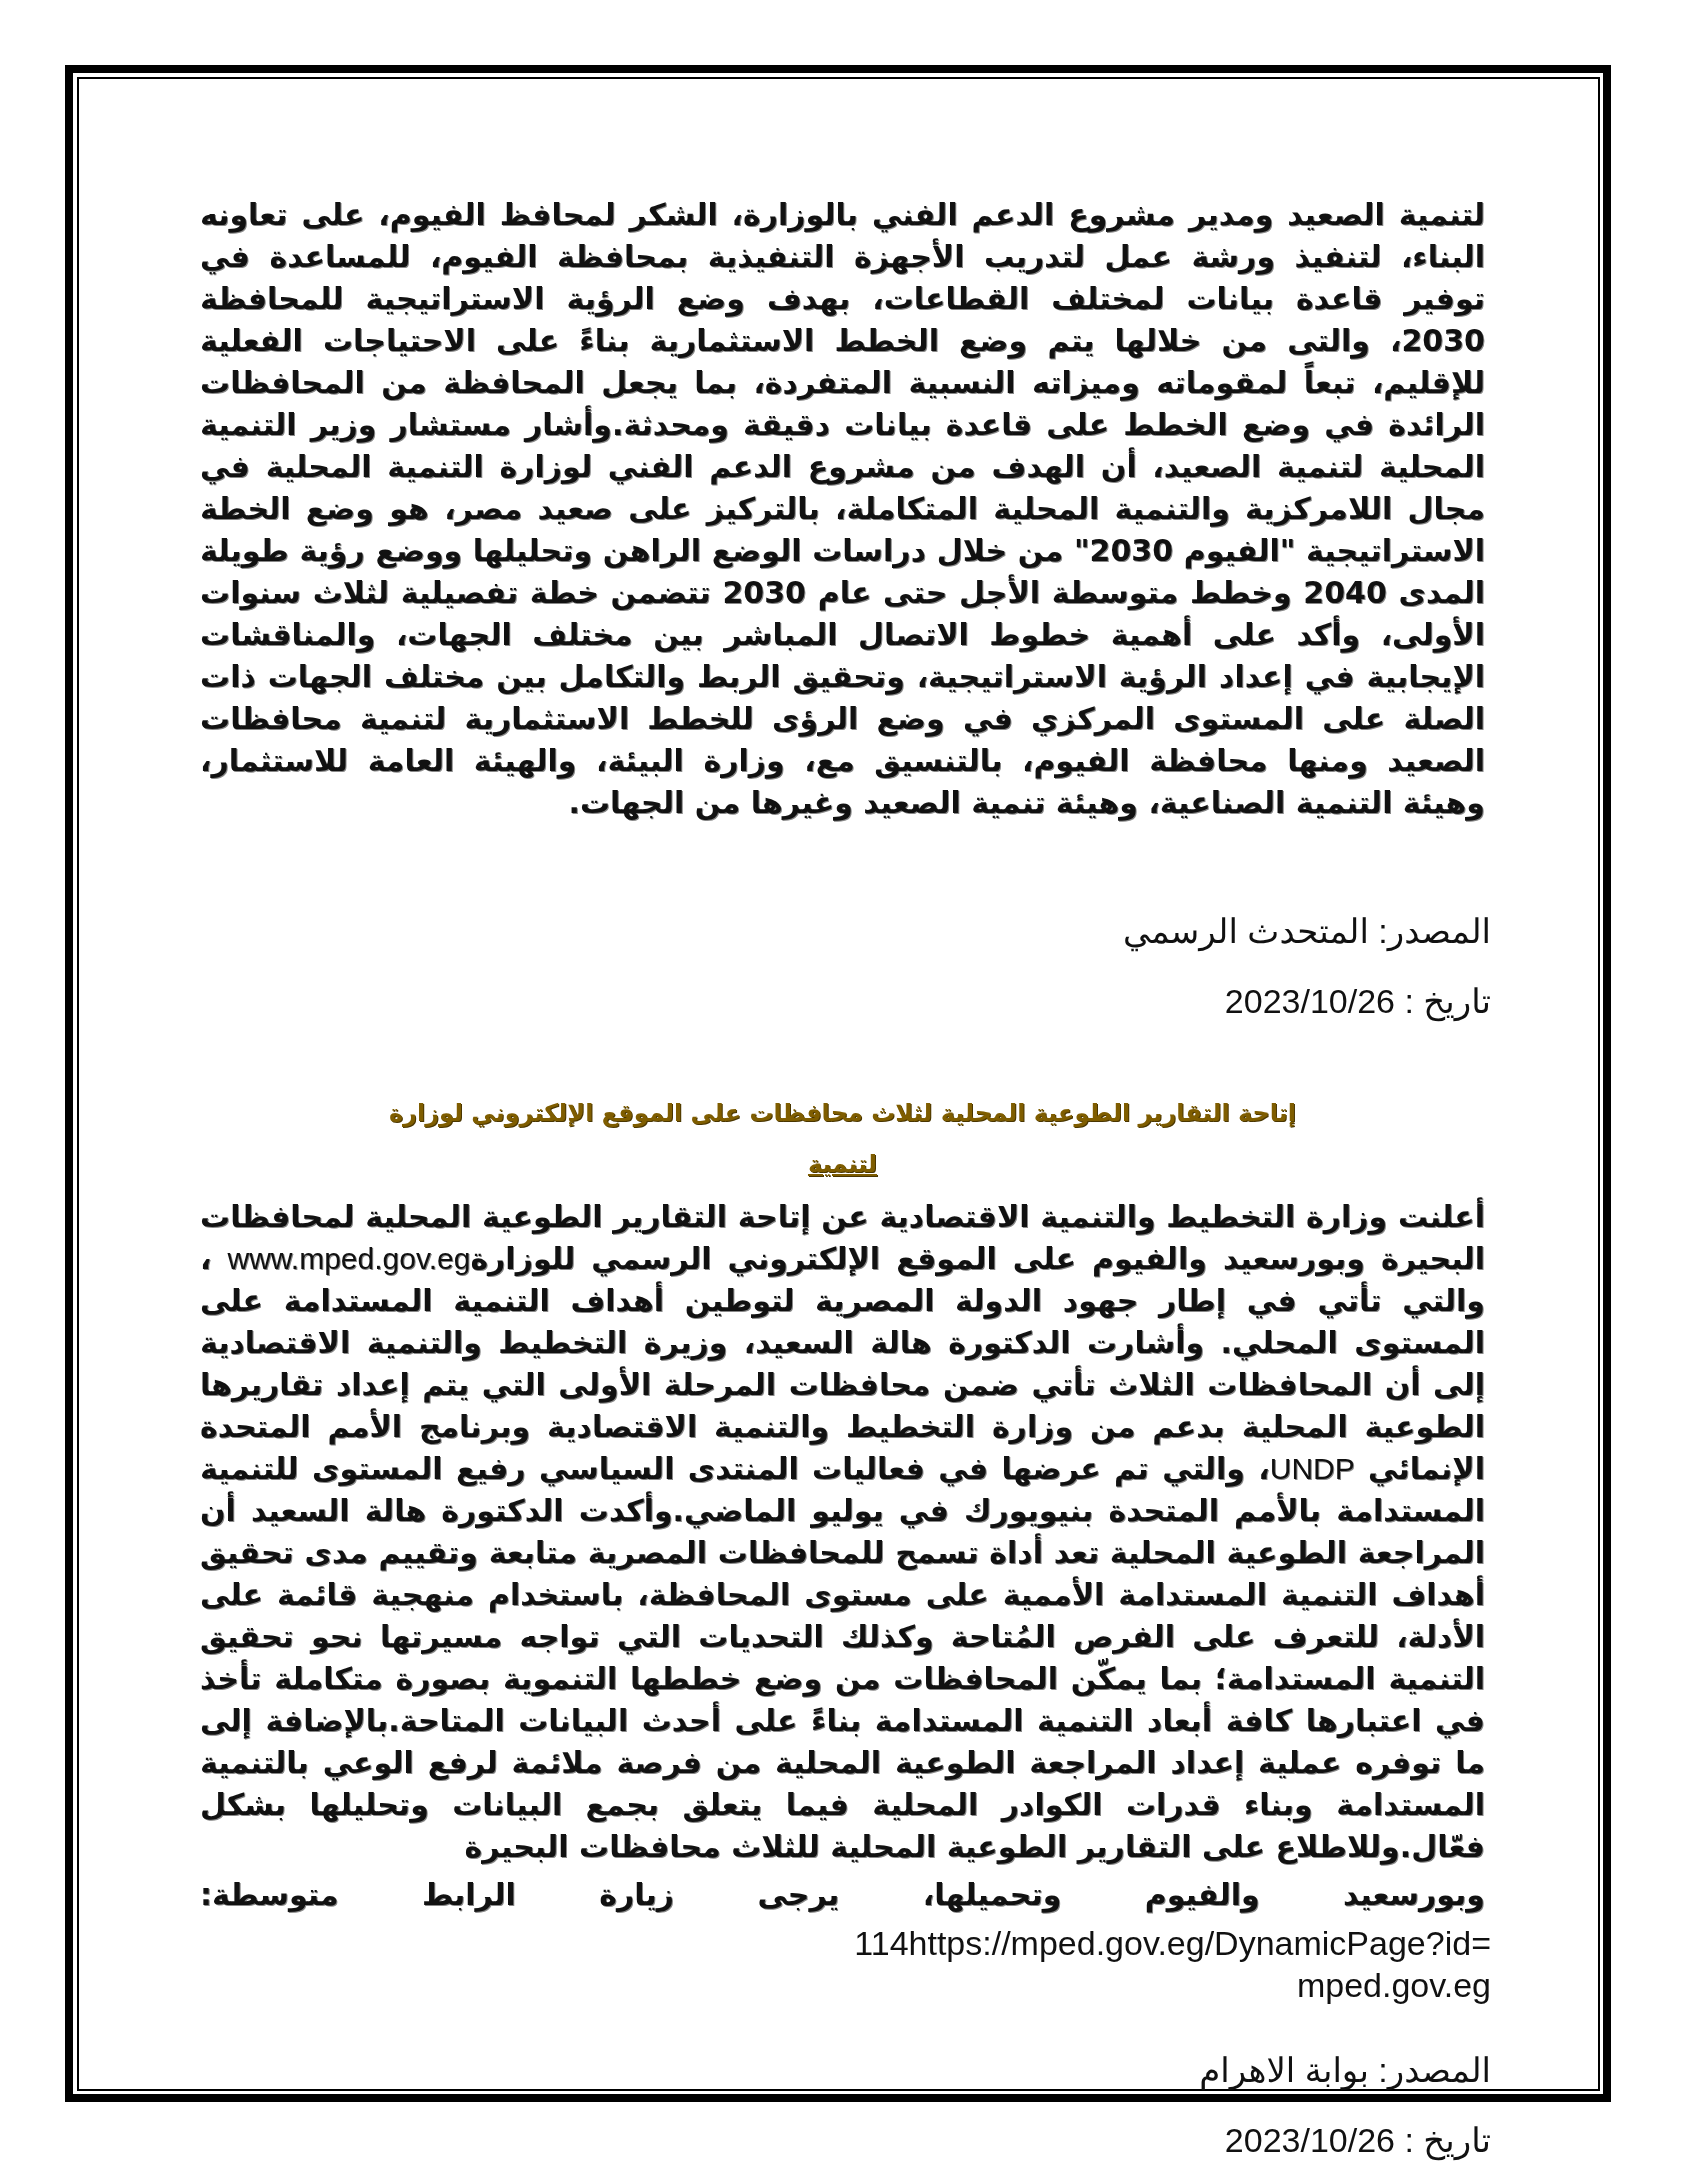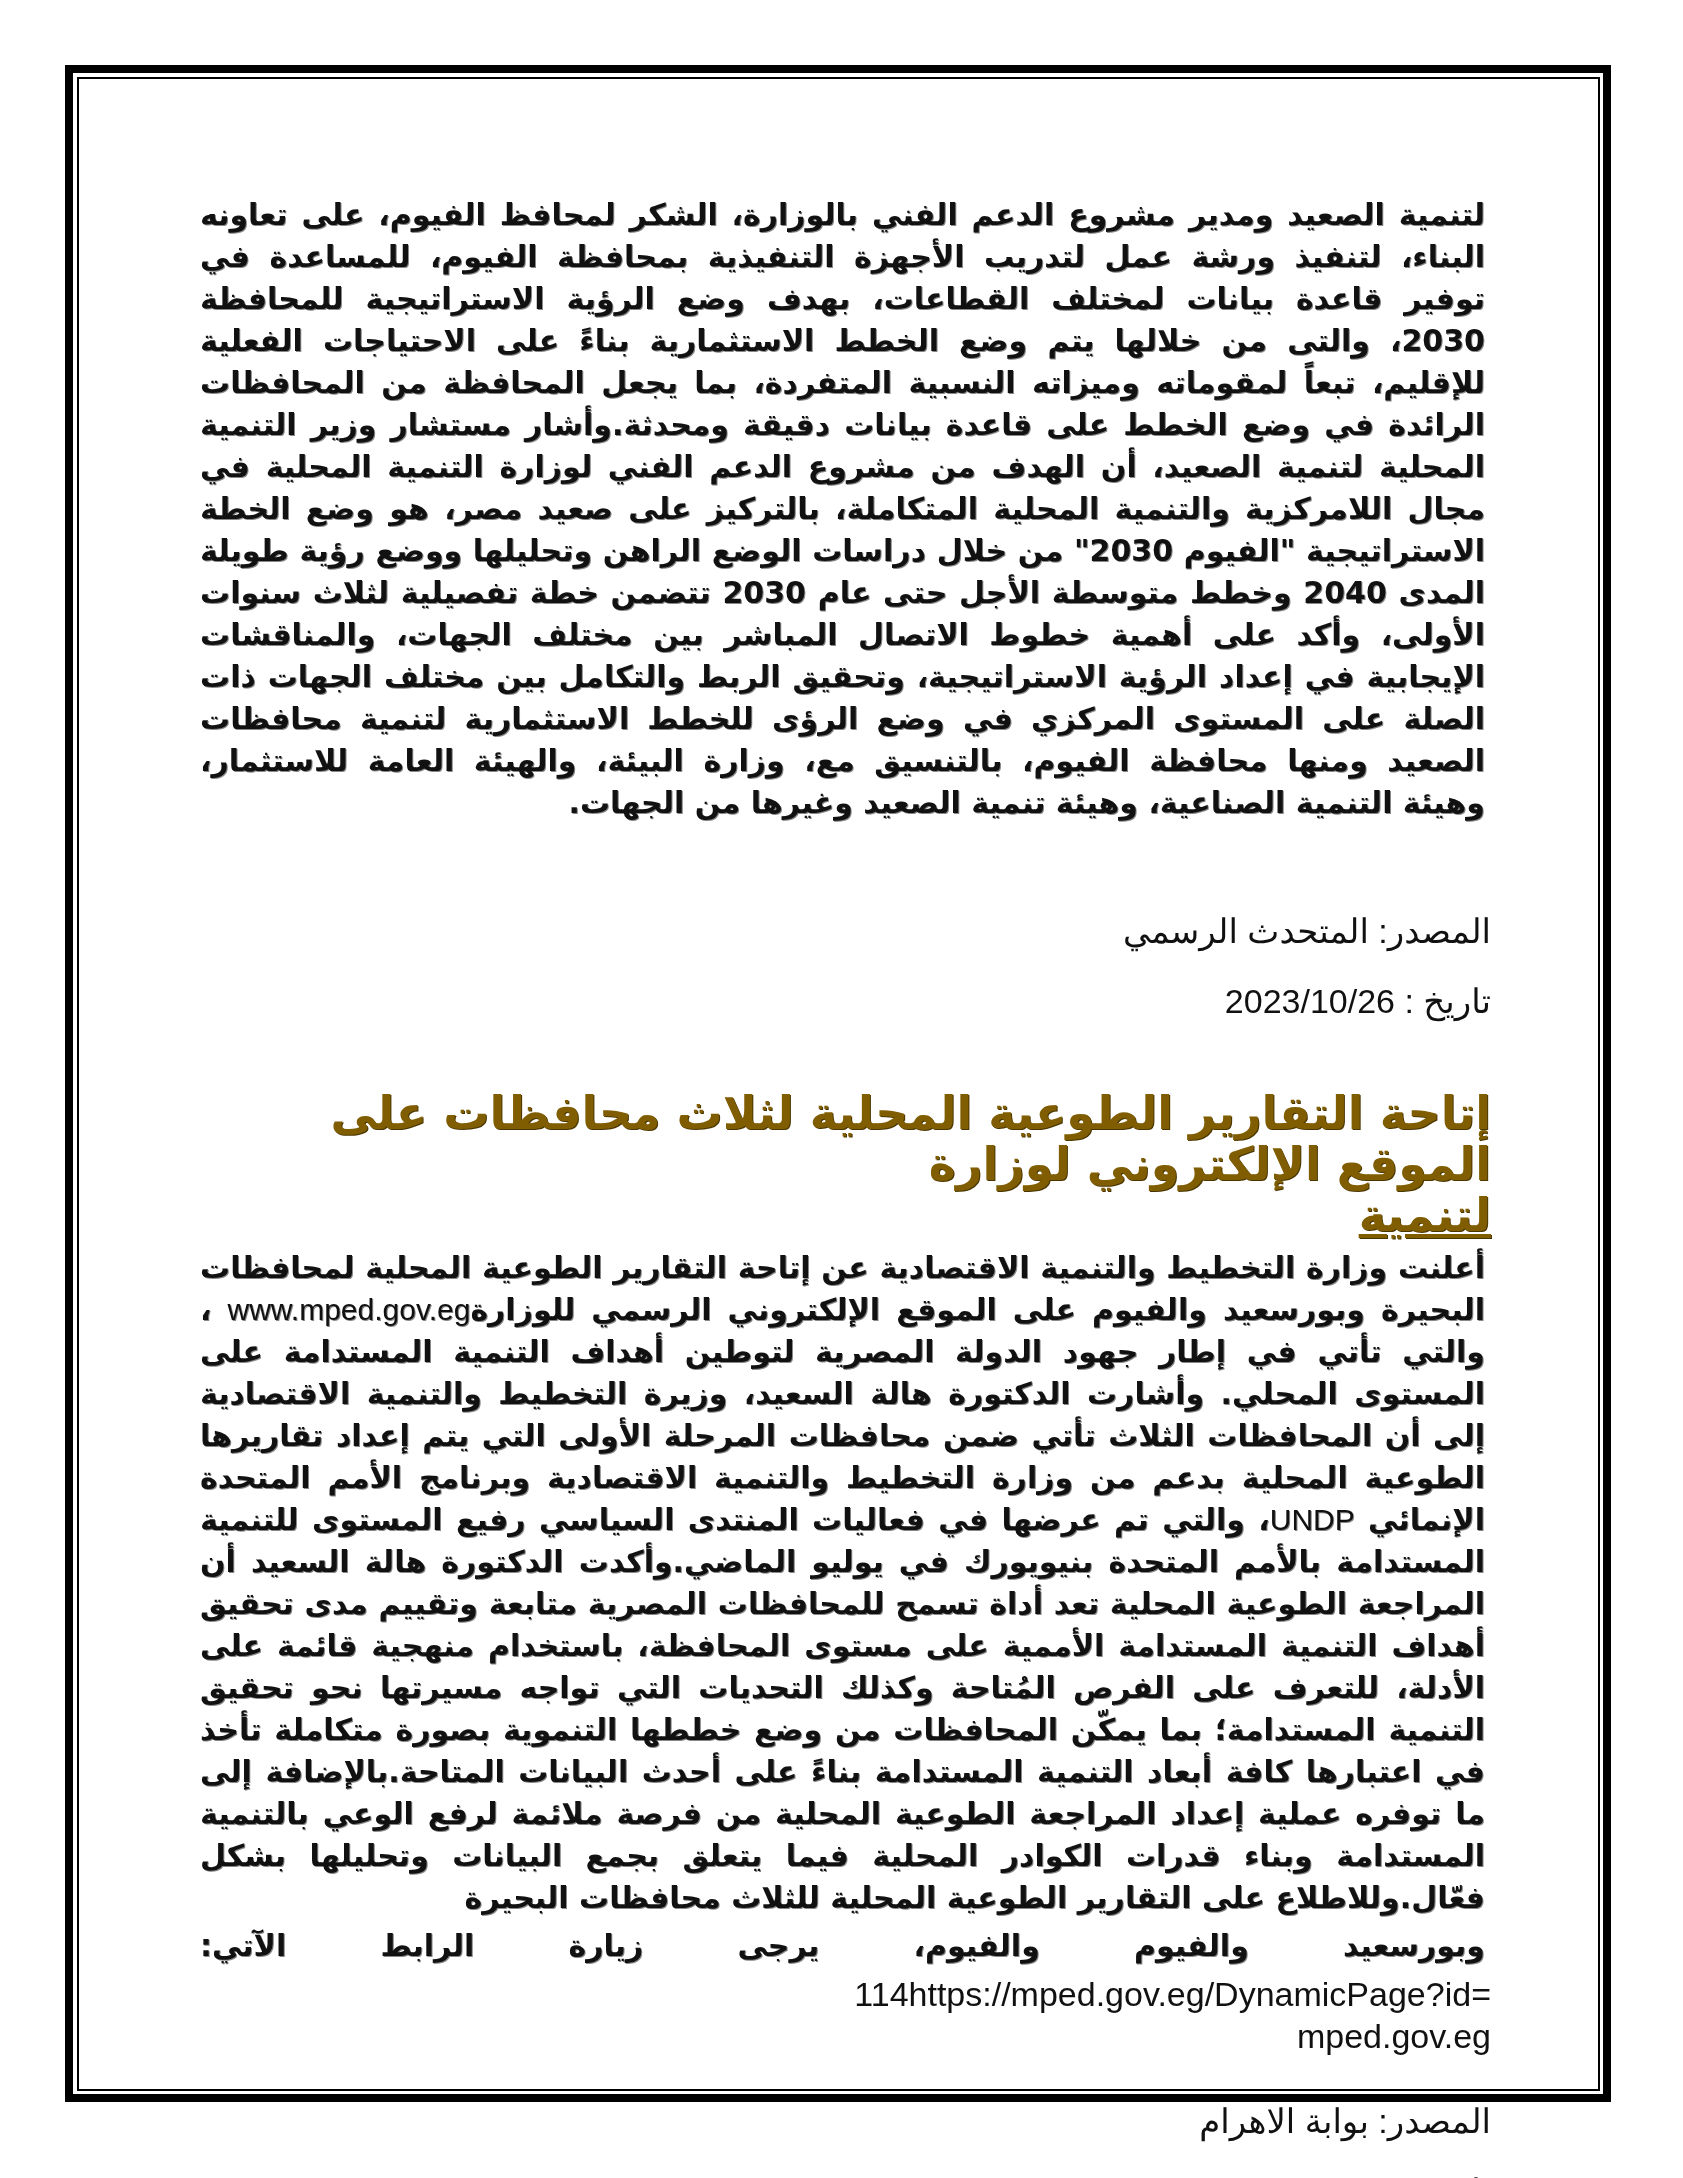--- a/index.html
+++ b/index.html
@@ -24,22 +24,22 @@
     }
     .meta {
       font-family: "Liberation Sans", sans-serif;
       font-size: 34px; line-height: 36px; font-weight: normal;
       margin: 0; text-align: right;
     }
     .meta-source-1 { margin-top: 89px; }
     .meta-date-1 { margin-top: 34px; }
     .title {
       font-family: "DejaVu Sans", sans-serif;
-      font-size: 46px; line-height: 51px; font-weight: bold;
-      color: #7f5d00; text-align: right; margin: 69px 0 0 0;
+      font-size: 24px; line-height: 51px; font-weight: bold;
+      color: #7f5d00; text-align: center; margin: 69px 0 0 0;
       text-shadow: 1px 1px 0 #4a3600;
     }
     .title .underline { text-decoration: underline; }
     .para2 { margin-top: 6px; }
     .link-line {
       direction: ltr; text-align: right;
       font-family: "Liberation Sans", sans-serif; font-weight: normal;
       font-size: 34px; line-height: 42px; margin: 0; text-shadow: none;
     }
     .last-line-spread { text-align-last: justify; }
@@ -60,21 +60,21 @@
   <p class="meta meta-source-1">المصدر: المتحدث الرسمي</p>
   <p class="meta meta-date-1">تاريخ : 2023/10/26</p>
 
   <h2 class="title">
     <span>إتاحة التقارير الطوعية المحلية لثلاث محافظات على الموقع الإلكتروني لوزارة</span><br>
     <span class="underline">لتنمية</span>
   </h2>
 
   <p class="para para2"><span>أعلنت وزارة التخطيط والتنمية الاقتصادية عن إتاحة التقارير الطوعية المحلية لمحافظات البحيرة وبورسعيد والفيوم على الموقع الإلكتروني الرسمي للوزارة</span><span class="ltr">www.mped.gov.eg</span><span> ، والتي تأتي في إطار جهود الدولة المصرية لتوطين أهداف التنمية المستدامة على المستوى المحلي. وأشارت الدكتورة هالة السعيد، وزيرة التخطيط والتنمية الاقتصادية إلى أن المحافظات الثلاث تأتي ضمن محافظات المرحلة الأولى التي يتم إعداد تقاريرها الطوعية المحلية بدعم من وزارة التخطيط والتنمية الاقتصادية وبرنامج الأمم المتحدة الإنمائي </span><span class="ltr">UNDP</span><span>، والتي تم عرضها في فعاليات المنتدى السياسي رفيع المستوى للتنمية المستدامة بالأمم المتحدة بنيويورك في يوليو الماضي.وأكدت الدكتورة هالة السعيد أن المراجعة الطوعية المحلية تعد أداة تسمح للمحافظات المصرية متابعة وتقييم مدى تحقيق أهداف التنمية المستدامة الأممية على مستوى المحافظة، باستخدام منهجية قائمة على الأدلة، للتعرف على الفرص المُتاحة وكذلك التحديات التي تواجه مسيرتها نحو تحقيق التنمية المستدامة؛ بما يمكّن المحافظات من وضع خططها التنموية بصورة متكاملة تأخذ في اعتبارها كافة أبعاد التنمية المستدامة بناءً على أحدث البيانات المتاحة.بالإضافة إلى ما توفره عملية إعداد المراجعة الطوعية المحلية من فرصة ملائمة لرفع الوعي بالتنمية المستدامة وبناء قدرات الكوادر المحلية فيما يتعلق بجمع البيانات وتحليلها بشكل فعّال.وللاطلاع على التقارير الطوعية المحلية للثلاث محافظات البحيرة</span></p>
 
-  <p class="para last-line-spread">وبورسعيد والفيوم والفيوم، يرجى زيارة الرابط الآتي:</p>
+  <p class="para last-line-spread">وبورسعيد والفيوم وتحميلها، يرجى زيارة الرابط متوسطة:</p>
 
   <p class="link-line">114https://mped.gov.eg/DynamicPage?id=</p>
   <p class="link-line">mped.gov.eg</p>
 
   <p class="meta meta-source-2">المصدر: بوابة الاهرام</p>
   <p class="meta meta-date-2">تاريخ : 2023/10/26</p>
 
 </div>
 
 

